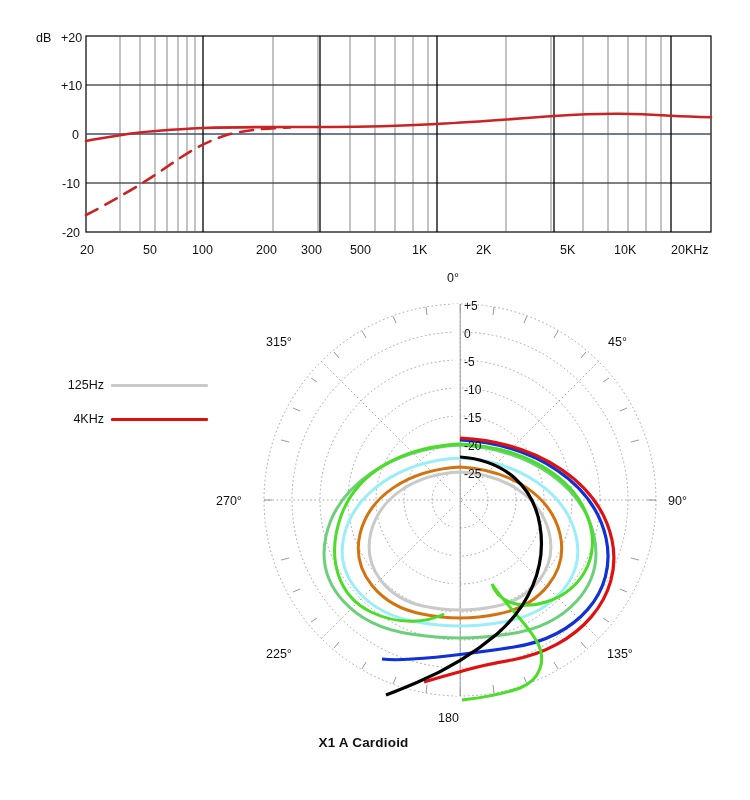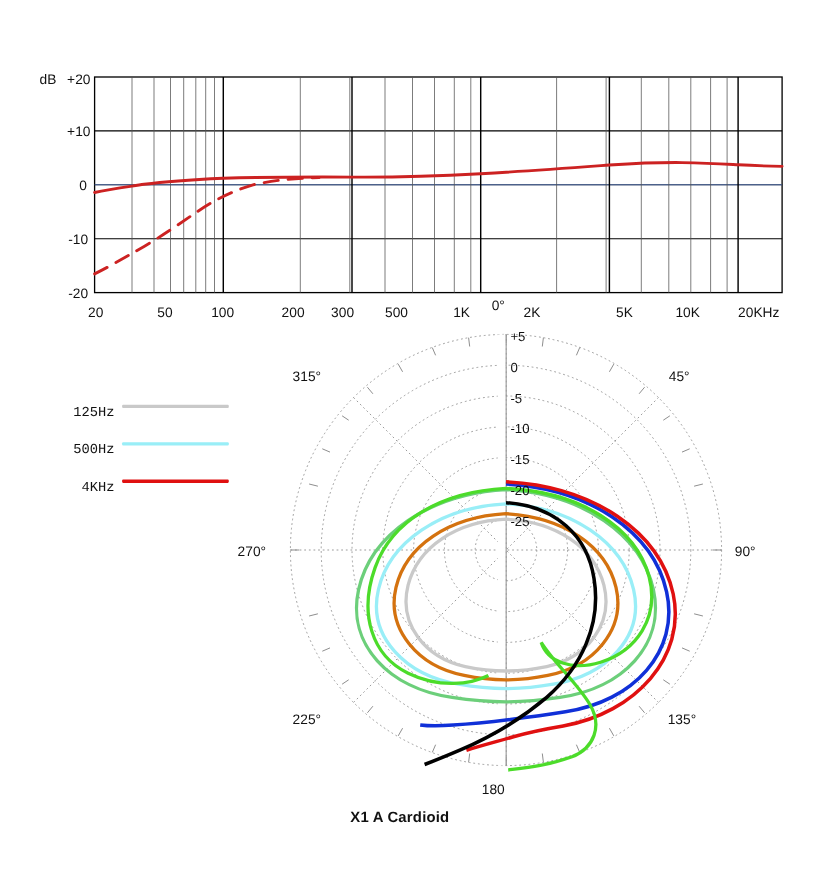--- a/index.html
+++ b/index.html
@@ -20,21 +20,20 @@
     inset: 0;
   }
 
   
   #freq-chart {
     position: absolute;
     left: 0;
     top: 0;
     width: 750px;
     height: 270px;
-    margin-top: 34px;
   }
   #freq-chart svg { display: block; }
 
   
   #polar-chart {
     position: absolute;
     left: 0;
     top: 262px;
     width: 750px;
     height: 500px;
@@ -43,22 +42,22 @@
 
   
   #legend {
     position: absolute;
     left: 38px;
     top: 368px;
     width: 170px;
   }
   .legend-row {
     display: flex;
+    align-items: center;
     height: 34px;
-    font-family: Liberation Mono, monospace;
   }
   .legend-label {
     width: 66px;
     text-align: right;
     font-size: 12.5px;
     color: #111;
     padding-right: 7px;
     white-space: nowrap;
   }
   .legend-swatch {
@@ -267,24 +266,20 @@
       <text x="266" y="84" font-family="Liberation Sans, sans-serif" font-size="12.5" fill="#111">315°</text>
     </svg>
   </div>
 
   <div id="legend">
     <div class="legend-row">
       <div class="legend-label">125Hz</div>
       <div class="legend-swatch" style="background:#c9c9c9"></div>
     </div>
     <div class="legend-row">
-      <div class="legend-label">500Hz</div>
-      <div class="legend-swatch" style="background:#99eef7"></div>
-    </div>
-    <div class="legend-row">
       <div class="legend-label">4KHz</div>
       <div class="legend-swatch" style="background:#e01010"></div>
     </div>
   </div>
 
   <div id="caption">X1 A Cardioid</div>
 
 </div>
 
 </body></html>

